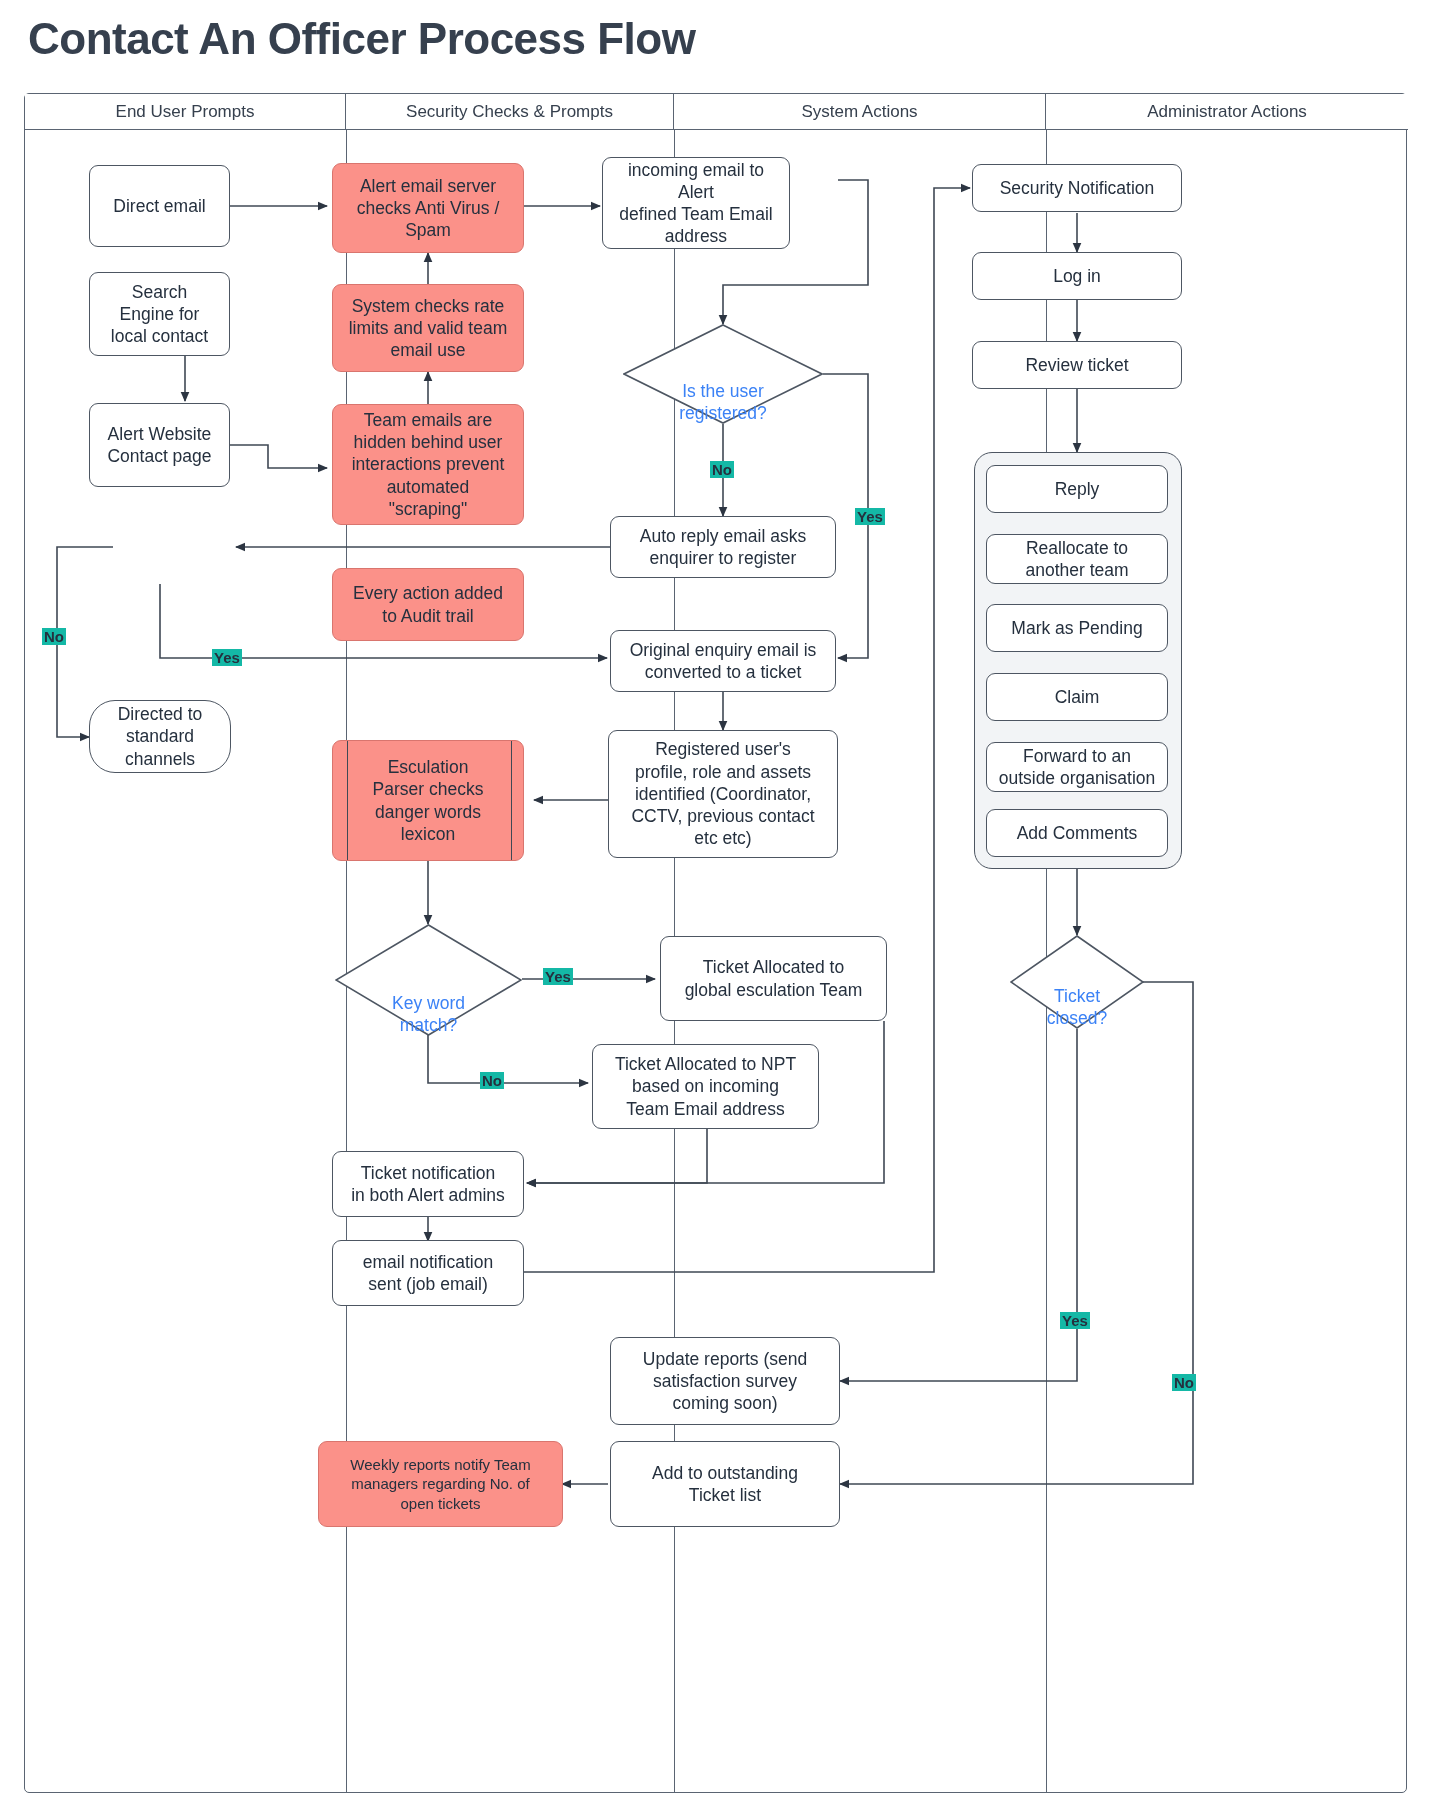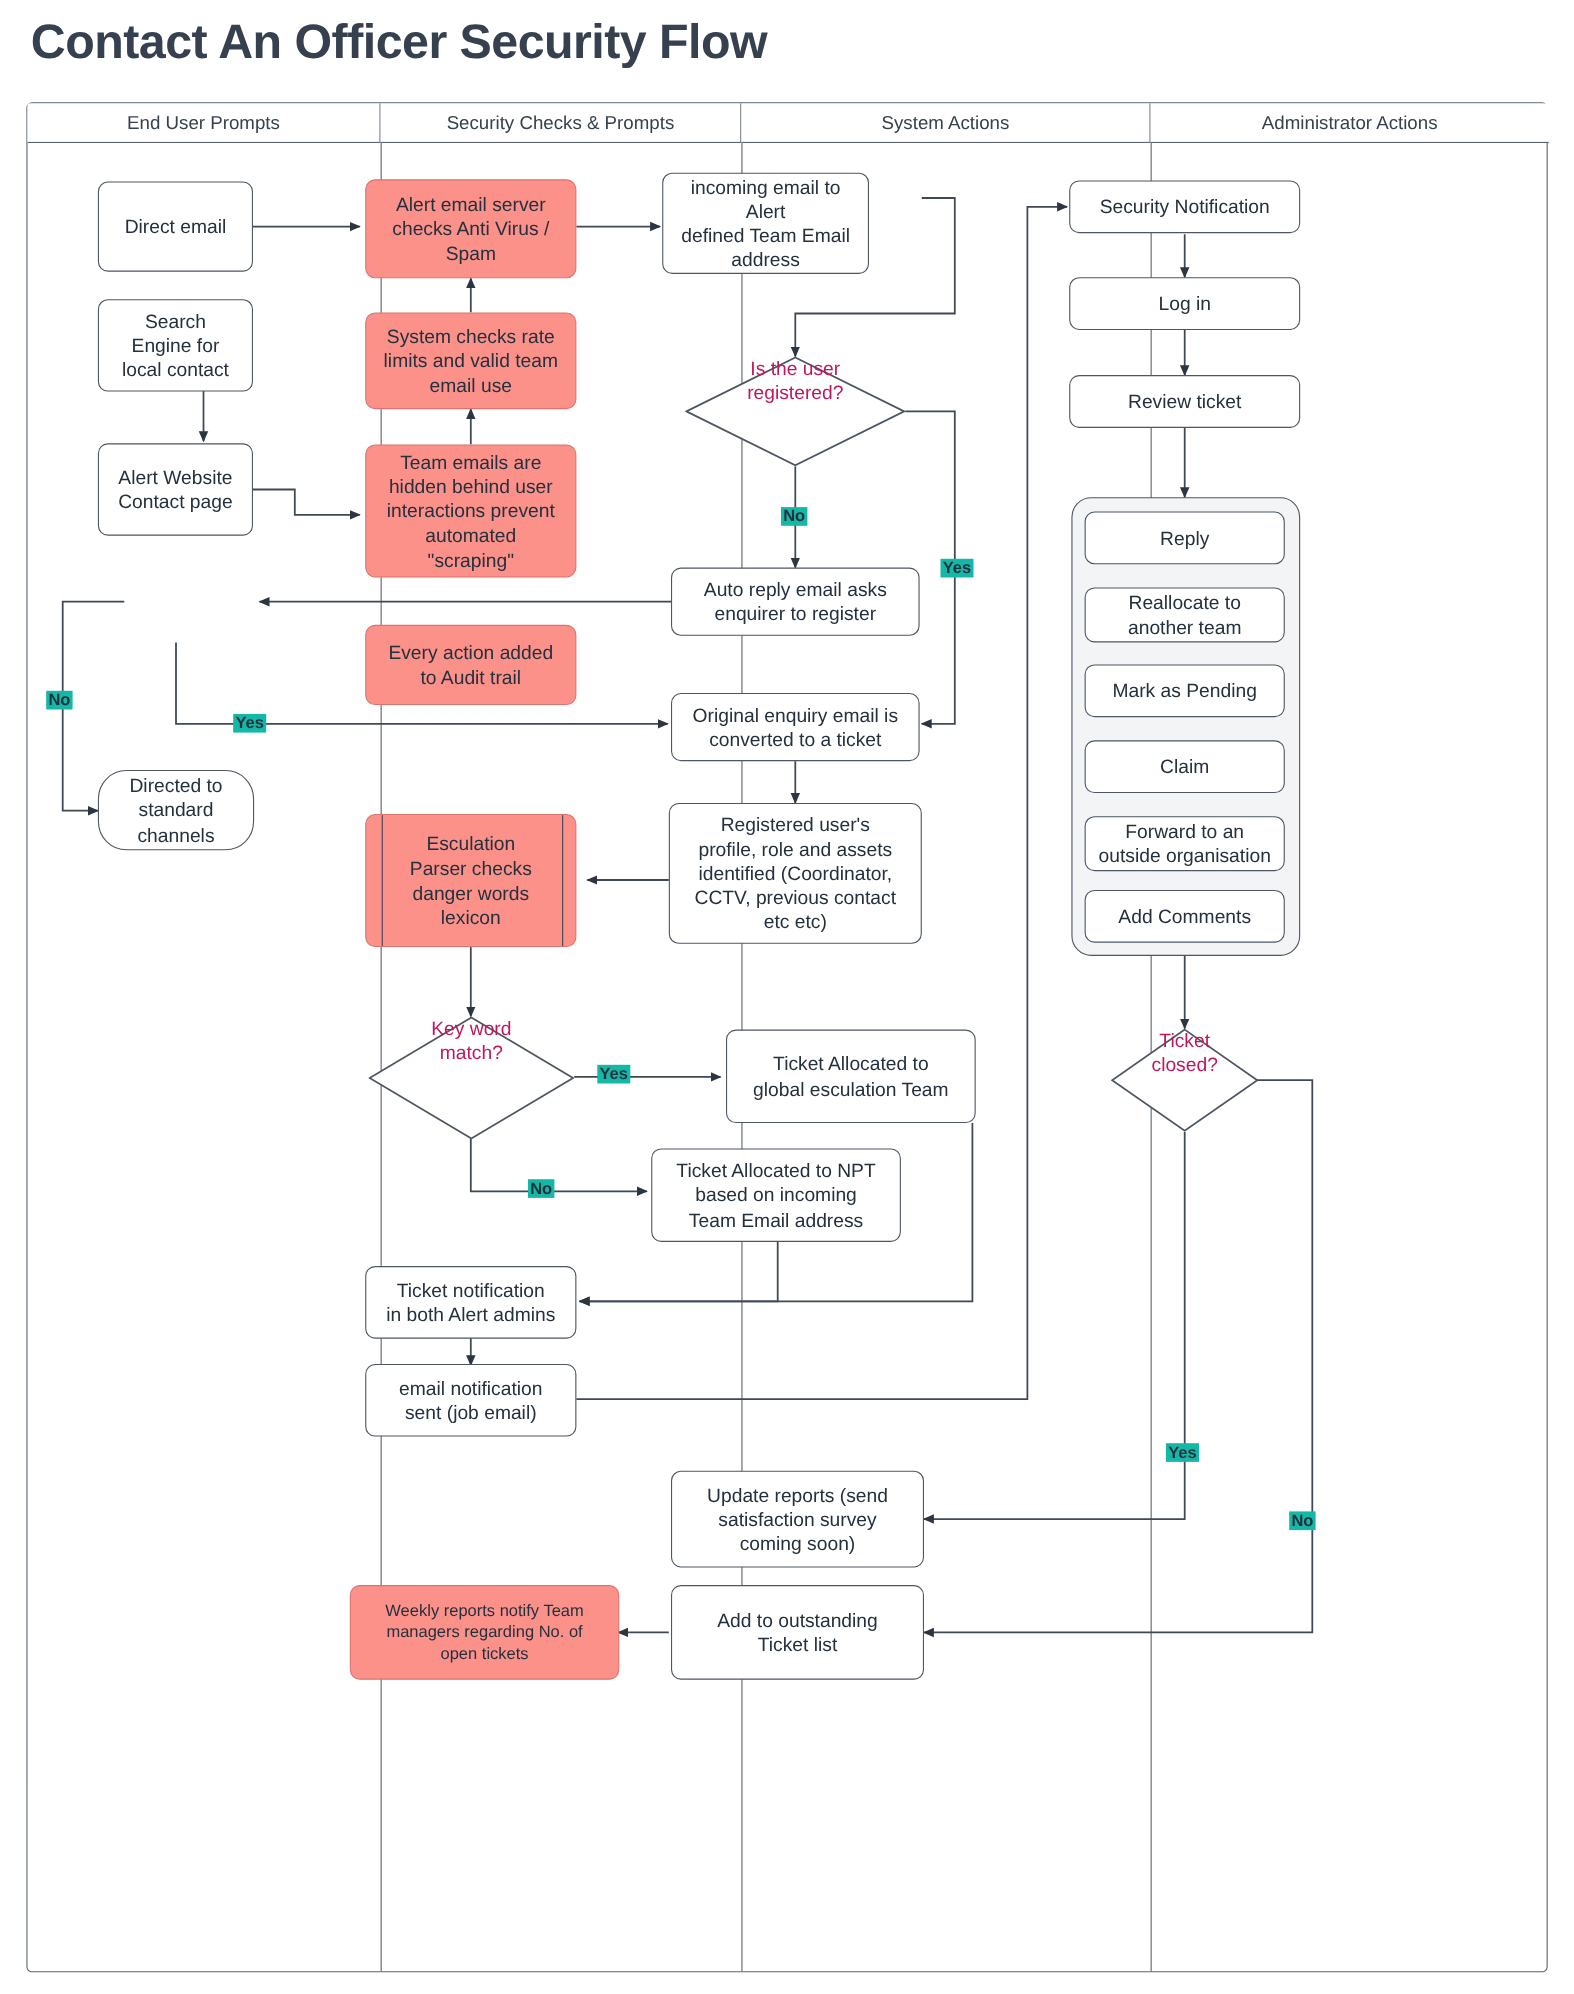--- a/index.html
+++ b/index.html
@@ -98,24 +98,24 @@
     position: absolute;
     top: 0; bottom: 0;
     width: 0;
     border-left: 1.4px solid #3f4854;
   }
 
   
   .diamond {
     position: absolute;
     display: flex;
-    align-items: flex-start;
+    align-items: flex-end;
     justify-content: center;
     text-align: center;
-    color: #be185d;
+    color: #3b82f6;
     font-size: 17.5px;
     line-height: 1.27;
   }
   .diamond .dshape {
     position: absolute;
     left: 0; top: 0; right: 0; bottom: 0;
   }
   .diamond .dlabel { position: relative; z-index: 2; }
 
   
@@ -138,21 +138,21 @@
     background: #14b8a6;
     padding: 0 2px;
     white-space: nowrap;
   }
 </style>
 </head>
 <body>
 
 <div id="page">
 
-  <div id="title">Contact An Officer Security Flow</div>
+  <div id="title">Contact An Officer Process Flow</div>
 
   <div id="pool">
     <div class="lane-head" style="left:0px;width:321px;">End User Prompts</div>
     <div class="lane-head" style="left:321px;width:328px;">Security Checks &amp; Prompts</div>
     <div class="lane-head" style="left:649px;width:372px;">System Actions</div>
     <div class="lane-head last" style="left:1021px;width:362px;">Administrator Actions</div>
 
     <div class="lane-div" style="left:321px;"></div>
     <div class="lane-div" style="left:649px;"></div>
     <div class="lane-div" style="left:1021px;"></div>

